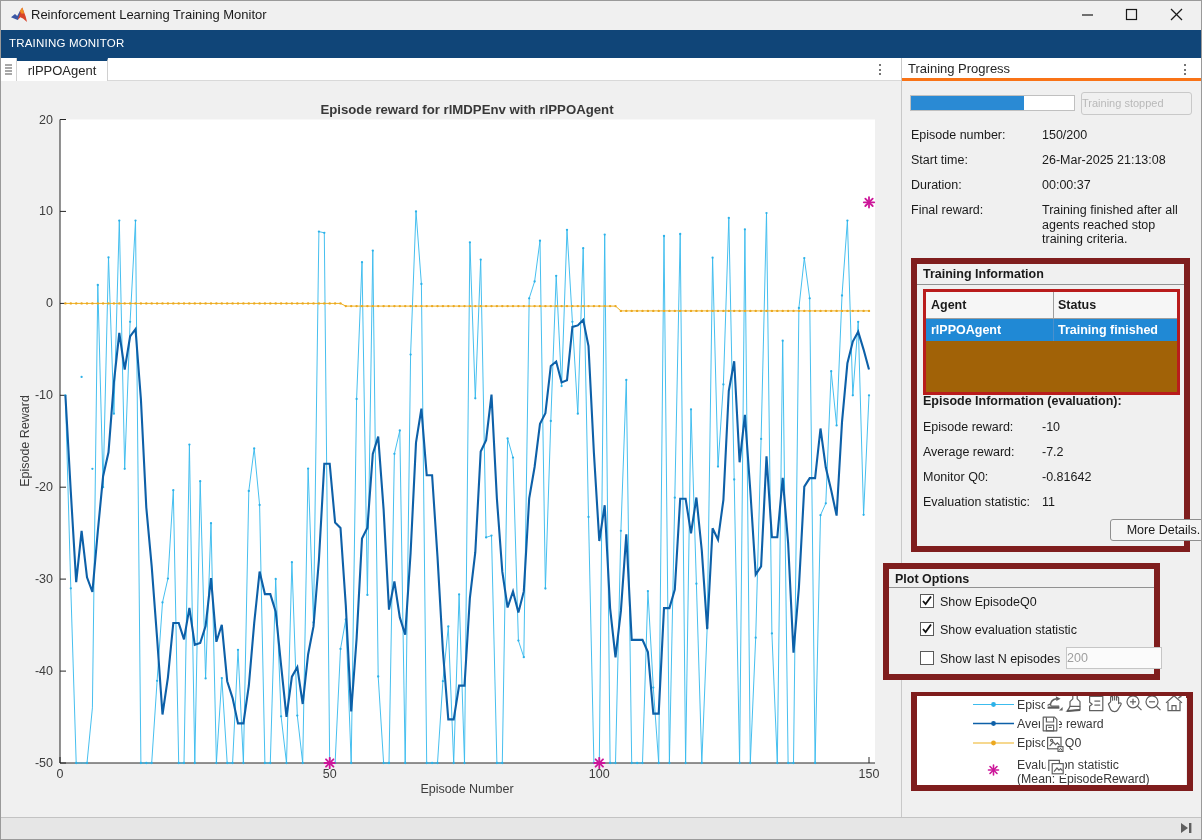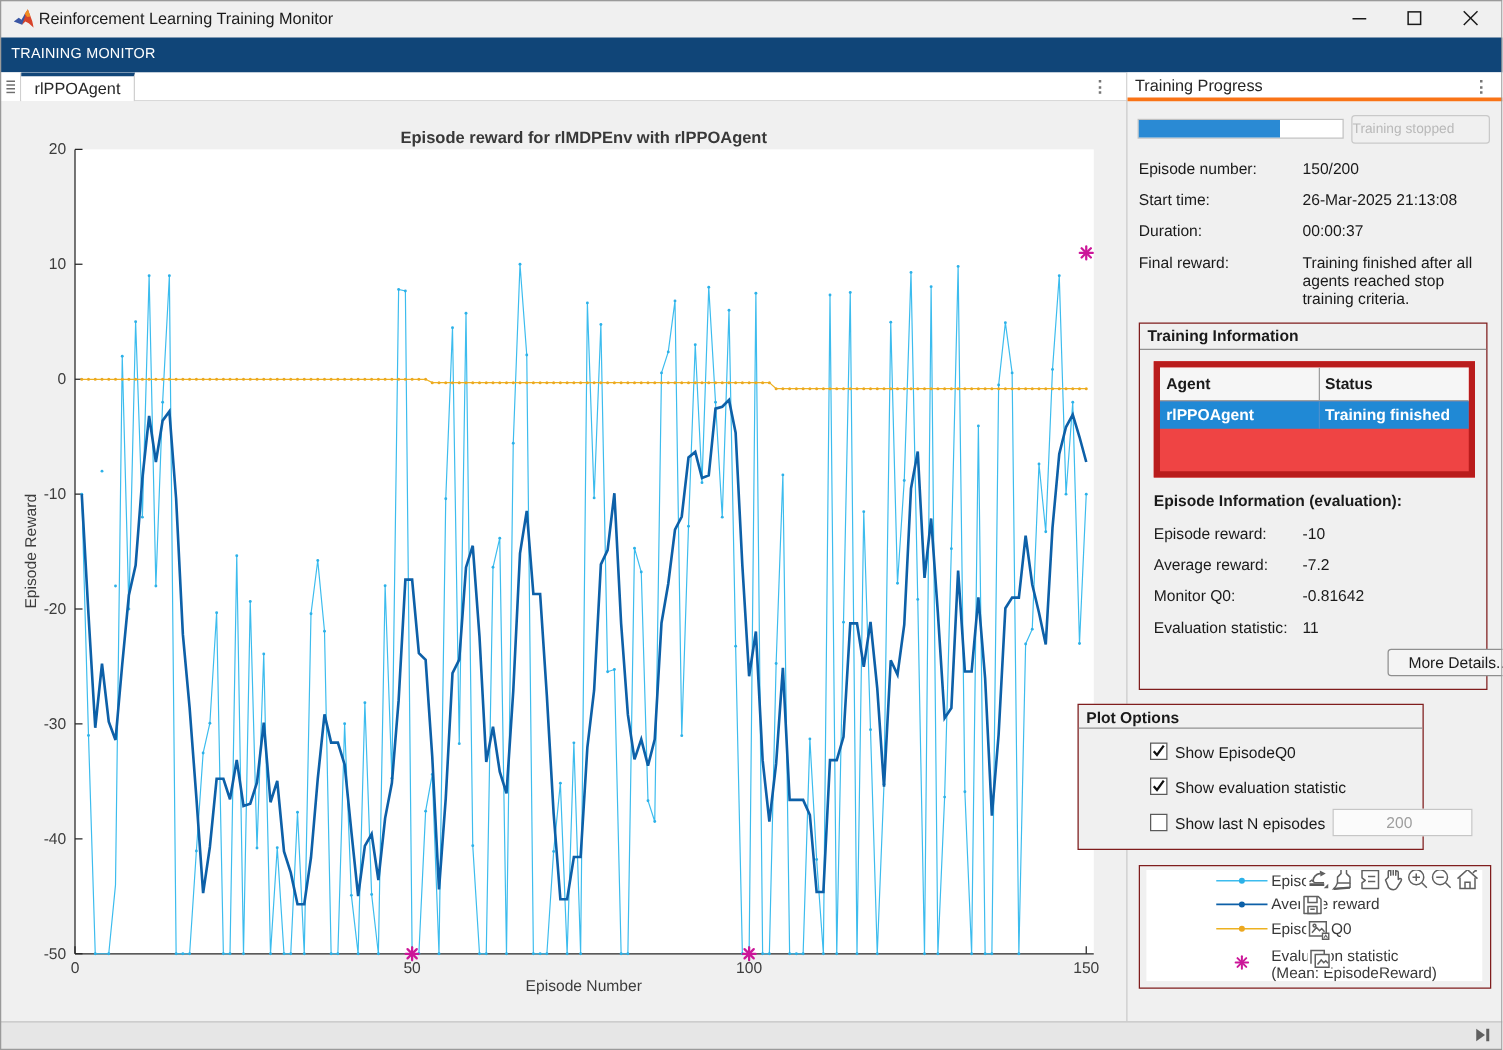--- a/index.html
+++ b/index.html
@@ -32,39 +32,39 @@
   #rphead span{position:absolute;left:6px;top:3px;font-size:13px;color:#262626;}
   .lbl{font-size:12.5px;color:#1a1a1a;}
   
   #pbar{left:910px;top:95px;width:165px;height:16px;background:#fff;
     border:1px solid #c0c0c0;box-sizing:border-box;}
   #pfill{left:0;top:0;width:113px;height:14px;background:#2a8ad4;}
   #stopbtn{left:1081px;top:92px;width:111px;height:23px;border:1px solid #c9c9c9;
     border-radius:3px;box-sizing:border-box;color:#b9b9b9;font-size:11px;
     text-align:left;line-height:21px;background:#f0f0f0;}
   
-  .panel{border:1px solid #7f1d1d;box-sizing:border-box;background:#f0f0f0;}
+  .panel{border:6px solid #7f1d1d;box-sizing:border-box;background:#f0f0f0;}
   .ptitle{position:absolute;left:6px;top:3px;font-size:12.5px;font-weight:bold;color:#1a1a1a;}
   .pdiv{position:absolute;left:0;width:100%;height:1px;background:#919191;}
   
-  #agtable{left:923px;top:289px;width:257px;height:93px;background:#ef4444;
-    border:5px solid #b91c1c;box-sizing:border-box;}
+  #agtable{left:923px;top:289px;width:257px;height:106px;background:#a16207;
+    border:3px solid #b91c1c;box-sizing:border-box;}
   #agtable .hdr{position:absolute;left:0;top:0;width:100%;height:27px;background:#f6f6f6;
     border-bottom:1px solid #9e9e9e;box-sizing:border-box;}
   #agtable .col{position:absolute;left:127px;top:0;width:1px;height:27px;background:#9e9e9e;}
   #agtable .col2{position:absolute;left:127px;top:27px;width:1px;height:22px;background:#4a90cd;}
   #agtable .sel{position:absolute;left:0;top:27px;width:100%;height:22px;background:#2089d5;}
   .btn{border:1px solid #8f8f8f;border-radius:3px;box-sizing:border-box;
     background:#f4f4f4;color:#1a1a1a;font-size:12.5px;text-align:center;}
   
   .cb{width:14px;height:14px;border:1px solid #5a5a5a;background:#fff;box-sizing:border-box;}
   
-  #ninput{left:1066px;top:647px;width:112px;height:22px;background:#fbfbfb;
+  #ninput{left:1066px;top:647px;width:96px;height:22px;background:#fbfbfb;
     border:1px solid #c6c6c6;box-sizing:border-box;color:#9f9f9f;font-size:12.5px;
-    text-align:center;line-height:20px;padding-right:5px;}
+    text-align:left;line-height:20px;padding-right:5px;}
   
   #statusbar{left:0;top:817px;width:1202px;height:23px;background:#e6e6e6;
     border-top:1px solid #c3c3c3;box-sizing:border-box;}
   #winborder{left:0;top:0;width:1202px;height:840px;border:1px solid #9a9a9a;
     box-sizing:border-box;pointer-events:none;}
 </style>
 </head>
 <body>
 
 <div id="titlebar" class="abs"></div>
@@ -518,21 +518,21 @@
 <div class="lbl abs" style="left:923px;top:420px">Episode reward:</div>
 <div class="lbl abs" style="left:1042px;top:420px">-10</div>
 <div class="lbl abs" style="left:923px;top:445px">Average reward:</div>
 <div class="lbl abs" style="left:1042px;top:445px">-7.2</div>
 <div class="lbl abs" style="left:923px;top:470px">Monitor Q0:</div>
 <div class="lbl abs" style="left:1042px;top:470px">-0.81642</div>
 <div class="lbl abs" style="left:923px;top:495px">Evaluation statistic:</div>
 <div class="lbl abs" style="left:1042px;top:495px">11</div>
 <div class="btn abs" style="left:1110px;top:519px;width:114px;height:22px;line-height:20px">More Details...</div>
 
-<div class="panel abs" style="left:862px;top:563px;width:277px;height:117px">
+<div class="panel abs" style="left:883px;top:563px;width:277px;height:117px">
   <span class="ptitle">Plot Options</span>
   <div class="pdiv" style="top:18px"></div>
 </div>
 <div class="cb abs" style="left:920px;top:594px"></div>
 <svg class="abs" style="left:921px;top:595px" width="12" height="12" viewBox="0 0 12 12">
     <path d="M2 6 L4.6 9 L10 1.5" fill="none" stroke="#111" stroke-width="1.8"></path>
   </svg>
 <div class="lbl abs" style="left:940px;top:595px">Show EpisodeQ0</div>
 <div class="cb abs" style="left:920px;top:622px"></div>
 <svg class="abs" style="left:921px;top:623px" width="12" height="12" viewBox="0 0 12 12">

